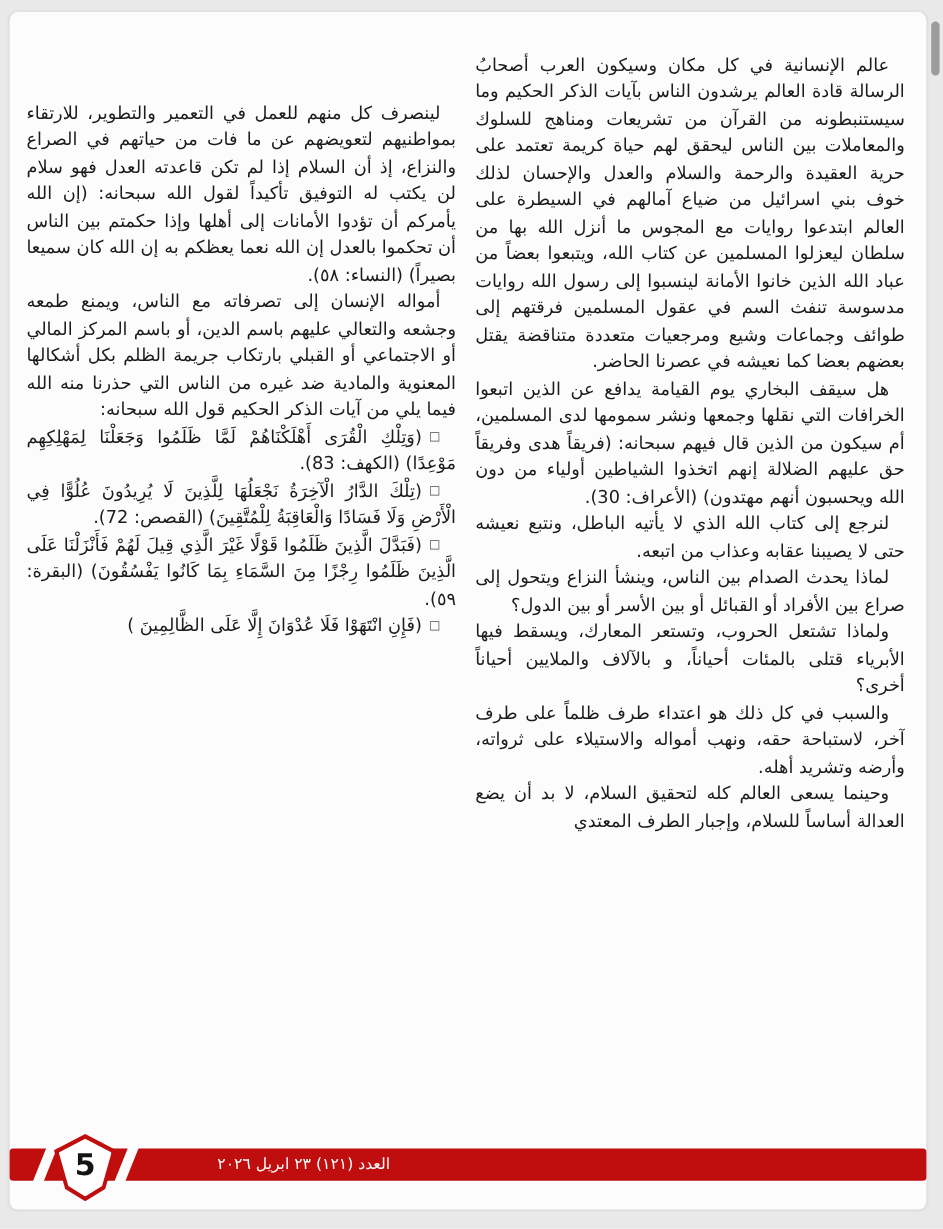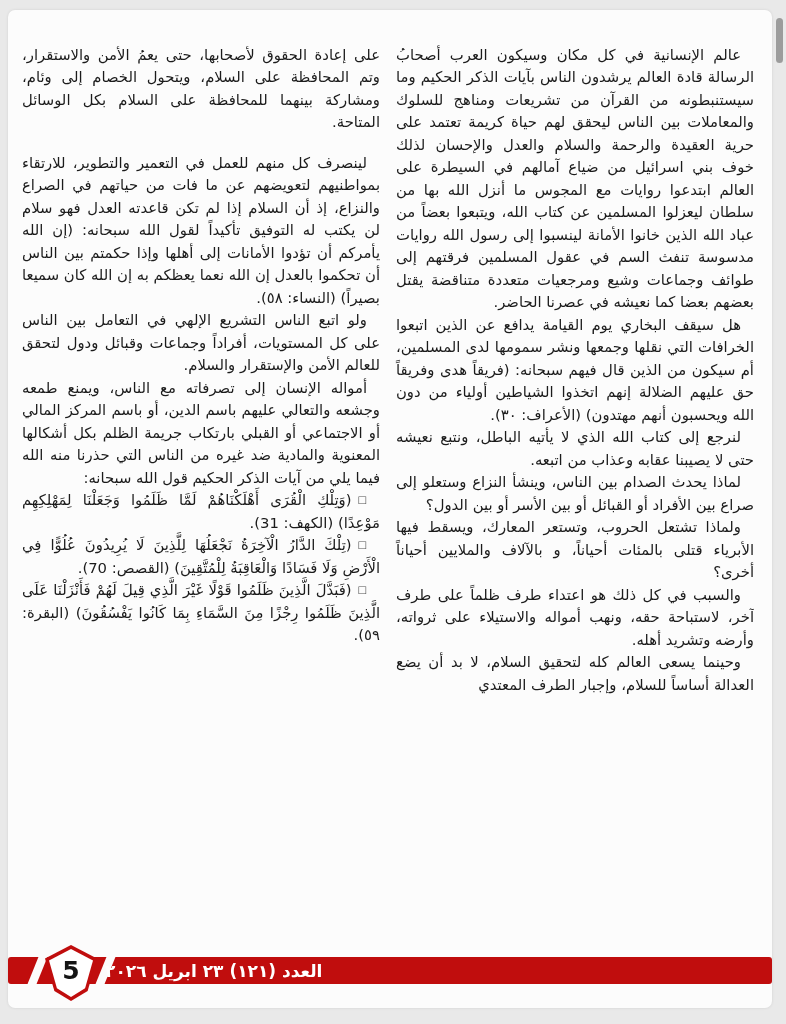--- a/index.html
+++ b/index.html
@@ -13,21 +13,21 @@
     background:#fcfcfc;border-radius:7px;
     box-shadow:0 0 3px rgba(0,0,0,0.10);
   }
   .columns{
     position:absolute;top:34px;left:14px;right:18px;bottom:60px;
     display:flex;gap:16px;direction:rtl;overflow:hidden;color:#1b1b1b;
   }
   .col{flex:1;text-align:justify;font-size:14.8px;line-height:1.52;}
   .para{margin:0;text-indent:13px;}
   .para.no-indent{text-indent:0;}
-  .para.gap-before{margin-top:18px;}
+  .para.gap-before{margin-top:40px;}
   .verse-marker{
     display:inline-block;font-size:10px;vertical-align:2px;
     margin-left:6px;opacity:.8;text-indent:0;
   }
   
   .footer-bar{
     position:absolute;left:0;top:947px;width:764px;height:27px;
     background:#c00d0d;border-radius:3px;
   }
   .slash{
@@ -45,51 +45,50 @@
     position:absolute;inset:4px;background:#ffffff;
     clip-path:polygon(50% 0%, 100% 24%, 82% 82%, 50% 100%, 18% 82%, 0% 24%);
     display:flex;align-items:center;justify-content:center;
   }
   .badge-num{
     font-size:25px;font-weight:bold;color:#141414;
     margin-top:-6px;letter-spacing:0;
   }
   .footer-text{
     position:absolute;left:97px;top:951px;width:220px;height:20px;
-    color:#ffffff;font-weight:bold;font-size:17px;line-height:20px;
-    direction:rtl;text-align:left;
+    color:#ffffff;font-weight:normal;font-size:13px;line-height:20px;
+    direction:rtl;text-align:right;
   }
   .scrollbar-thumb{
     position:absolute;right:3px;top:18px;width:7px;height:45px;
     background:#9c9c9c;border-radius:4px;
   }
 </style>
 </head>
 <body>
 
 <div class="page">
 
   <div class="columns">
     <div class="col">
         <p class="para"><span>عالم الإنسانية في كل مكان وسيكون العرب أصحابُ الرسالة قادة العالم يرشدون الناس بآيات الذكر الحكيم وما سيستنبطونه من القرآن من تشريعات ومناهج للسلوك والمعاملات بين الناس ليحقق لهم حياة كريمة تعتمد على حرية العقيدة والرحمة والسلام والعدل والإحسان لذلك خوف بني اسرائيل من ضياع آمالهم في السيطرة على العالم ابتدعوا روايات مع المجوس ما أنزل الله بها من سلطان ليعزلوا المسلمين عن كتاب الله، ويتبعوا بعضاً من عباد الله الذين خانوا الأمانة لينسبوا إلى رسول الله روايات مدسوسة تنفث السم في عقول المسلمين فرقتهم إلى طوائف وجماعات وشيع ومرجعيات متعددة متناقضة يقتل بعضهم بعضا كما نعيشه في عصرنا الحاضر.</span></p>
-        <p class="para"><span>هل سيقف البخاري يوم القيامة يدافع عن الذين اتبعوا الخرافات التي نقلها وجمعها ونشر سمومها لدى المسلمين، أم سيكون من الذين قال فيهم سبحانه: (فريقاً هدى وفريقاً حق عليهم الضلالة إنهم اتخذوا الشياطين أولياء من دون الله ويحسبون أنهم مهتدون) (الأعراف: ٣٠).</span></p>
+        <p class="para"><span>هل سيقف البخاري يوم القيامة يدافع عن الذين اتبعوا الخرافات التي نقلها وجمعها ونشر سمومها لدى المسلمين، أم سيكون من الذين قال فيهم سبحانه: (فريقاً هدى وفريقاً حق عليهم الضلالة إنهم اتخذوا الشياطين أولياء من دون الله ويحسبون أنهم مهتدون) (الأعراف: 30).</span></p>
         <p class="para"><span>لنرجع إلى كتاب الله الذي لا يأتيه الباطل، ونتبع نعيشه حتى لا يصيبنا عقابه وعذاب من اتبعه.</span></p>
-        <p class="para"><span>لماذا يحدث الصدام بين الناس، وينشأ النزاع وستعلو إلى صراع بين الأفراد أو القبائل أو بين الأسر أو بين الدول؟</span></p>
+        <p class="para"><span>لماذا يحدث الصدام بين الناس، وينشأ النزاع ويتحول إلى صراع بين الأفراد أو القبائل أو بين الأسر أو بين الدول؟</span></p>
         <p class="para"><span>ولماذا تشتعل الحروب، وتستعر المعارك، ويسقط فيها الأبرياء قتلى بالمئات أحياناً، و بالآلاف والملايين أحياناً أخرى؟</span></p>
         <p class="para"><span>والسبب في كل ذلك هو اعتداء طرف ظلماً على طرف آخر، لاستباحة حقه، ونهب أمواله والاستيلاء على ثرواته، وأرضه وتشريد أهله.</span></p>
         <p class="para"><span>وحينما يسعى العالم كله لتحقيق السلام، لا بد أن يضع العدالة أساساً للسلام، وإجبار الطرف المعتدي</span></p>
       </div>
     <div class="col">
-        <p class="para no-indent"><span>على إعادة الحقوق لأصحابها، حتى يعمُ الأمن والاستقرار، وتم المحافظة على السلام، ويتحول الخصام إلى وئام، ومشاركة بينهما للمحافظة على السلام بكل الوسائل المتاحة.</span></p>
         <p class="para gap-before"><span>لينصرف كل منهم للعمل في التعمير والتطوير، للارتقاء بمواطنيهم لتعويضهم عن ما فات من حياتهم في الصراع والنزاع، إذ أن السلام إذا لم تكن قاعدته العدل فهو سلام لن يكتب له التوفيق تأكيداً لقول الله سبحانه: (إن الله يأمركم أن تؤدوا الأمانات إلى أهلها وإذا حكمتم بين الناس أن تحكموا بالعدل إن الله نعما يعظكم به إن الله كان سميعا بصيراً) (النساء: ٥٨).</span></p>
-        <p class="para"><span>ولو اتبع الناس التشريع الإلهي في التعامل بين الناس على كل المستويات، أفراداً وجماعات وقبائل ودول لتحقق للعالم الأمن والإستقرار والسلام.</span></p>
         <p class="para"><span>أمواله الإنسان إلى تصرفاته مع الناس، ويمنع طمعه وجشعه والتعالي عليهم باسم الدين، أو باسم المركز المالي أو الاجتماعي أو القبلي بارتكاب جريمة الظلم بكل أشكالها المعنوية والمادية ضد غيره من الناس التي حذرنا منه الله فيما يلي من آيات الذكر الحكيم قول الله سبحانه:</span></p>
-        <p class="para"><span class="verse-marker">□</span><span>(وَتِلْكِ الْقُرَى أَهْلَكْنَاهُمْ لَمَّا ظَلَمُوا وَجَعَلْنَا لِمَهْلِكِهِم مَوْعِدًا) (الكهف: 31).</span></p>
-        <p class="para"><span class="verse-marker">□</span><span>(تِلْكَ الدَّارُ الْآخِرَةُ نَجْعَلُهَا لِلَّذِينَ لَا يُرِيدُونَ عُلُوًّا فِي الْأَرْضِ وَلَا فَسَادًا وَالْعَاقِبَةُ لِلْمُتَّقِينَ) (القصص: 70).</span></p>
+        <p class="para"><span class="verse-marker">□</span><span>(وَتِلْكِ الْقُرَى أَهْلَكْنَاهُمْ لَمَّا ظَلَمُوا وَجَعَلْنَا لِمَهْلِكِهِم مَوْعِدًا) (الكهف: 83).</span></p>
+        <p class="para"><span class="verse-marker">□</span><span>(تِلْكَ الدَّارُ الْآخِرَةُ نَجْعَلُهَا لِلَّذِينَ لَا يُرِيدُونَ عُلُوًّا فِي الْأَرْضِ وَلَا فَسَادًا وَالْعَاقِبَةُ لِلْمُتَّقِينَ) (القصص: 72).</span></p>
         <p class="para"><span class="verse-marker">□</span><span>(فَبَدَّلَ الَّذِينَ ظَلَمُوا قَوْلًا غَيْرَ الَّذِي قِيلَ لَهُمْ فَأَنْزَلْنَا عَلَى الَّذِينَ ظَلَمُوا رِجْزًا مِنَ السَّمَاءِ بِمَا كَانُوا يَفْسُقُونَ) (البقرة: ٥٩).</span></p>
+        <p class="para"><span class="verse-marker">□</span><span>(فَإِنِ انْتَهَوْا فَلَا عُدْوَانَ إِلَّا عَلَى الظَّالِمِينَ )</span></p>
       </div>
   </div>
 
   <div class="footer-bar"></div>
   <div class="slash slash-left"></div>
   <div class="slash slash-right"></div>
 
   <div class="badge">
     <div class="badge-inner">
       <span class="badge-num">5</span>

